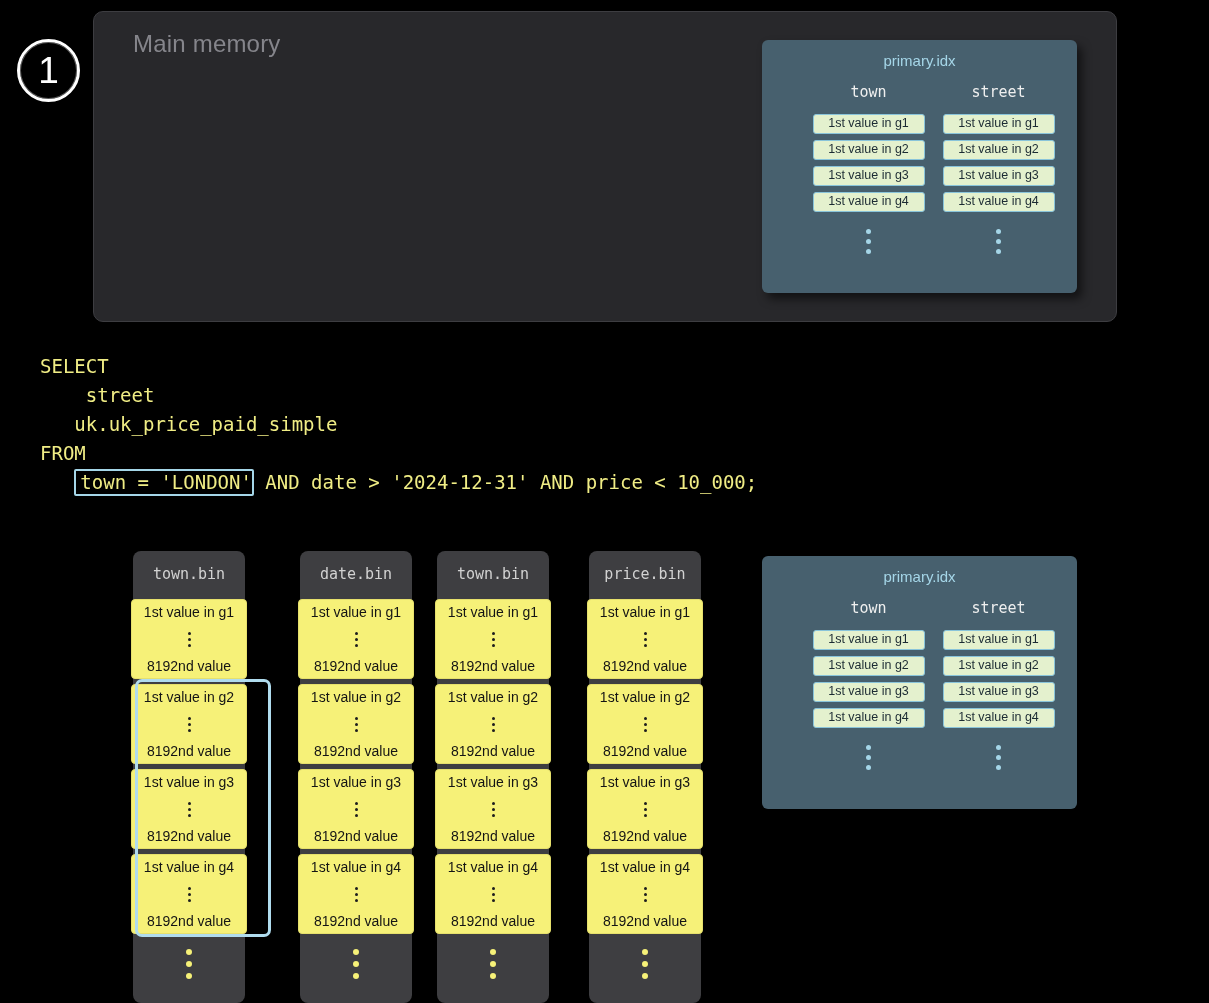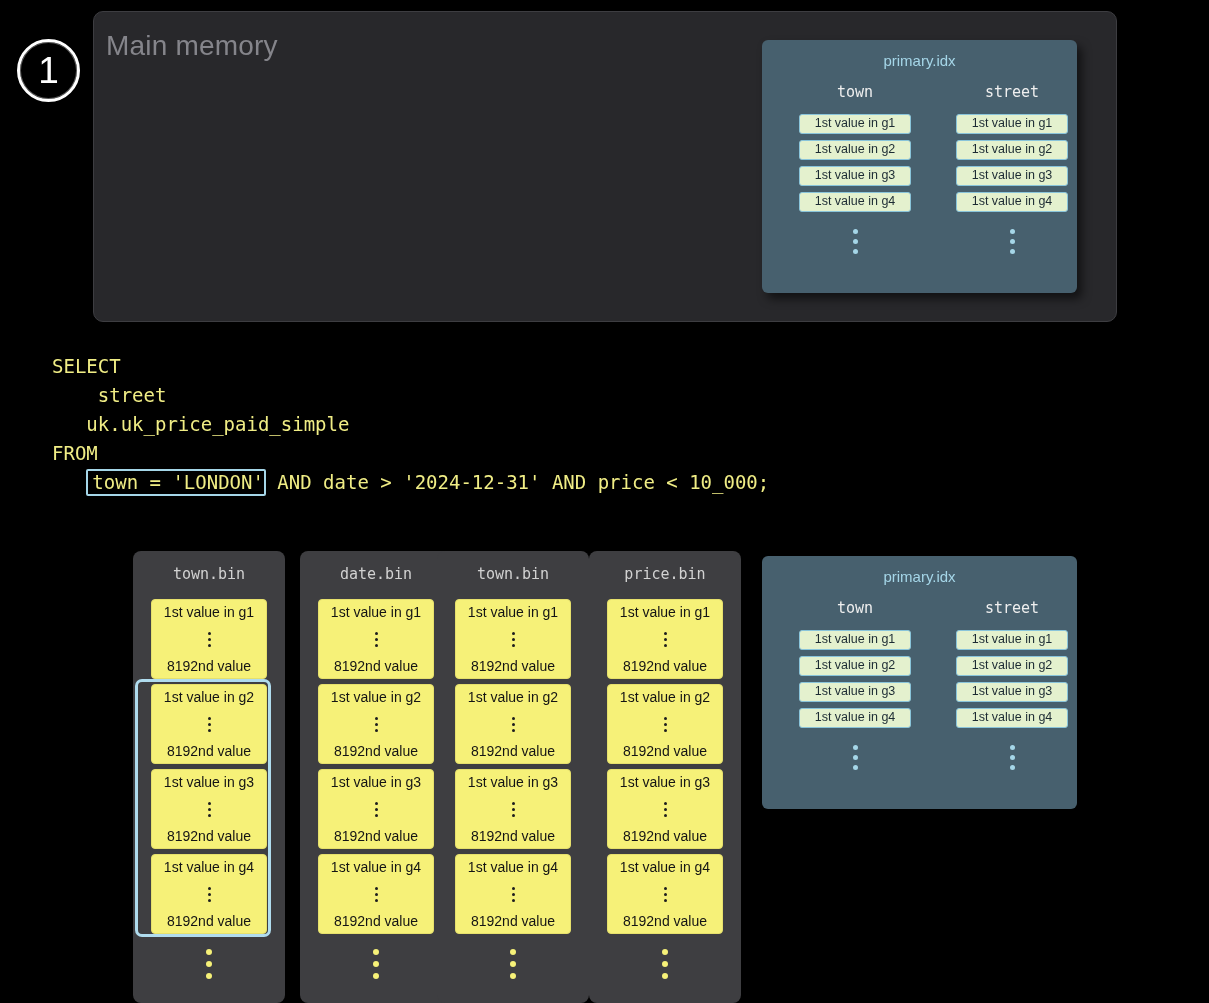--- a/index.html
+++ b/index.html
@@ -17,36 +17,36 @@
     box-shadow:inset 0 0 0 1px rgba(255,255,255,.35);
   }
   .badge-num { color:#fff; font-size:37px; line-height:1; }
 
   
   .panel {
     position:absolute; left:93px; top:11px; width:1024px; height:311px;
     background:#28282b; border:1px solid #3d3d41; border-radius:10px;
   }
   .panel-title {
-    position:absolute; left:12px; top:18px;
-    color:#85858b; font-size:28px; letter-spacing:.2px;
+    position:absolute; left:39px; top:18px;
+    color:#85858b; font-size:24px; letter-spacing:.2px;
   }
 
   
   .idx-card {
     position:absolute; width:315px; height:253px;
     background:var(--idx-card-bg,#47606e); border-radius:6px;
     box-shadow:5px 6px 10px rgba(0,0,0,.55);
   }
   .idx-title {
     padding-top:12px; text-align:center;
     font-family:Liberation Sans, sans-serif; font-size:15px;
     color:var(--accent-blue,#a5d7e9);
   }
-  .idx-cols { display:flex; justify-content:space-between; margin-top:14px;padding-left:28px; }
+  .idx-cols { display:flex; justify-content:center; margin-top:14px;padding-left:28px; }
   .idx-col { width:130px; display:flex; flex-direction:column; align-items:center; }
   .idx-header {
     font-family:"DejaVu Sans Mono", monospace; font-size:15px;
     color:#efefef; margin-bottom:13px;
   }
   .chips { width:112px; }
   .chip {
     width:112px; height:20px; margin-bottom:6px;
     background:var(--chip-green,#e4f1ce); border:1px solid #89c4da; border-radius:3px;
     font-size:12.5px; line-height:17px; text-align:center; color:#1c2b33;
@@ -59,30 +59,30 @@
   .vdots.blue i   { width:5px; height:5px; background:var(--accent-blue,#9fd0e4); margin:2.5px 0; }
   .vdots.dark i   { width:3px; height:3px; background:#1d1d1d; margin:1.5px 0; }
   .vdots.yellow i { width:6px; height:6px; background:var(--granule-yellow,#f6f178); margin:3px 0; }
 
   
   .sql {
     position:absolute; left:40px; top:352px;
     font-family:"DejaVu Sans Mono", monospace; font-size:19px; line-height:29px;
     color:var(--sql-yellow,#f0ed85);
   }
-  .sql-line { white-space:pre; min-height:29px;margin-left:12px; }
+  .sql-line { white-space:pre; min-height:29px; }
   .sql-line span { white-space:pre; }
   .hl-box {
     border:2px solid var(--accent-blue,#a5d6e8);
     padding:0 0 1px 4px; border-radius:2px;
   }
 
   
   .bin-card {
-    position:absolute; top:551px; width:152px; height:452px;
+    position:absolute; top:551px; width:112px; height:452px;
     background:#3e3e41; border-radius:8px;
   }
   .bin-title {
     padding-top:14px; text-align:center;
     font-family:"DejaVu Sans Mono", monospace; font-size:15px; color:#d2d2d2;
   }
   .granules {
     margin-top:16px; display:flex; flex-direction:column; align-items:center; gap:5px;
   }
   .granule {

